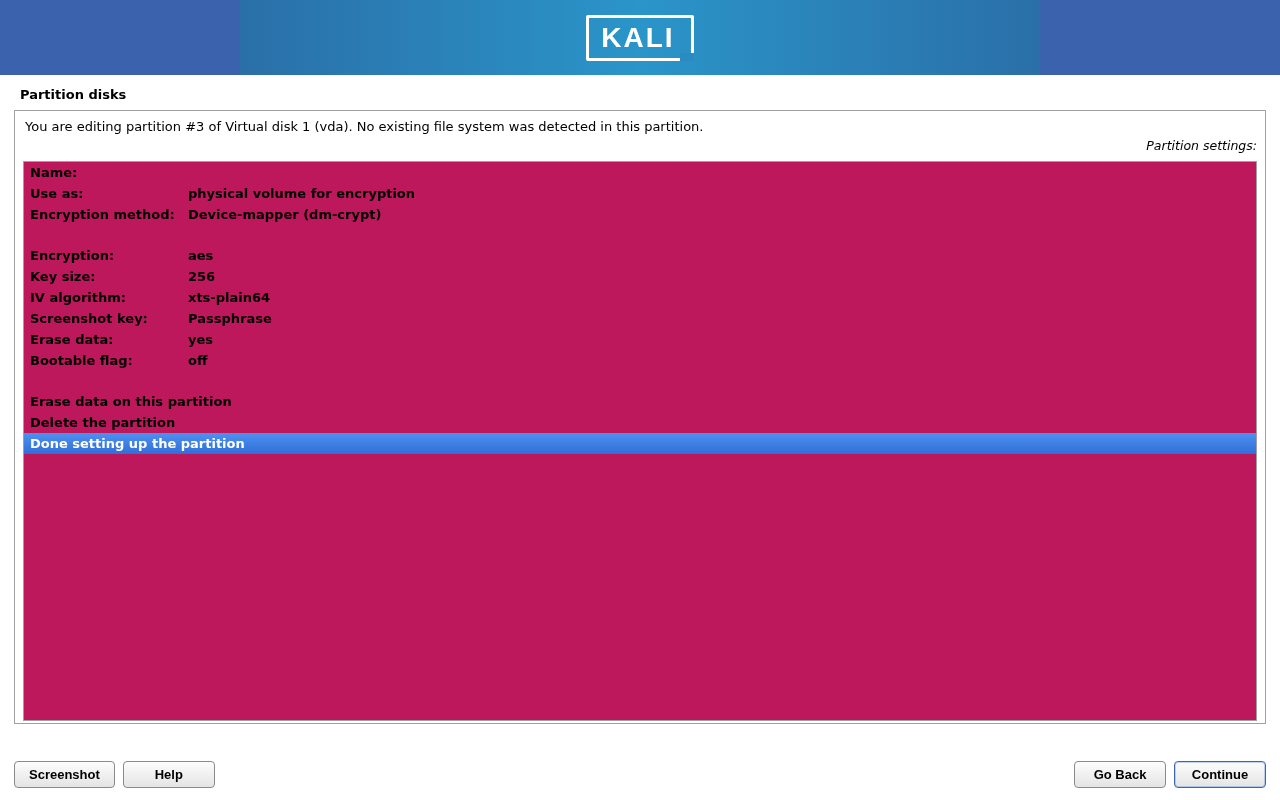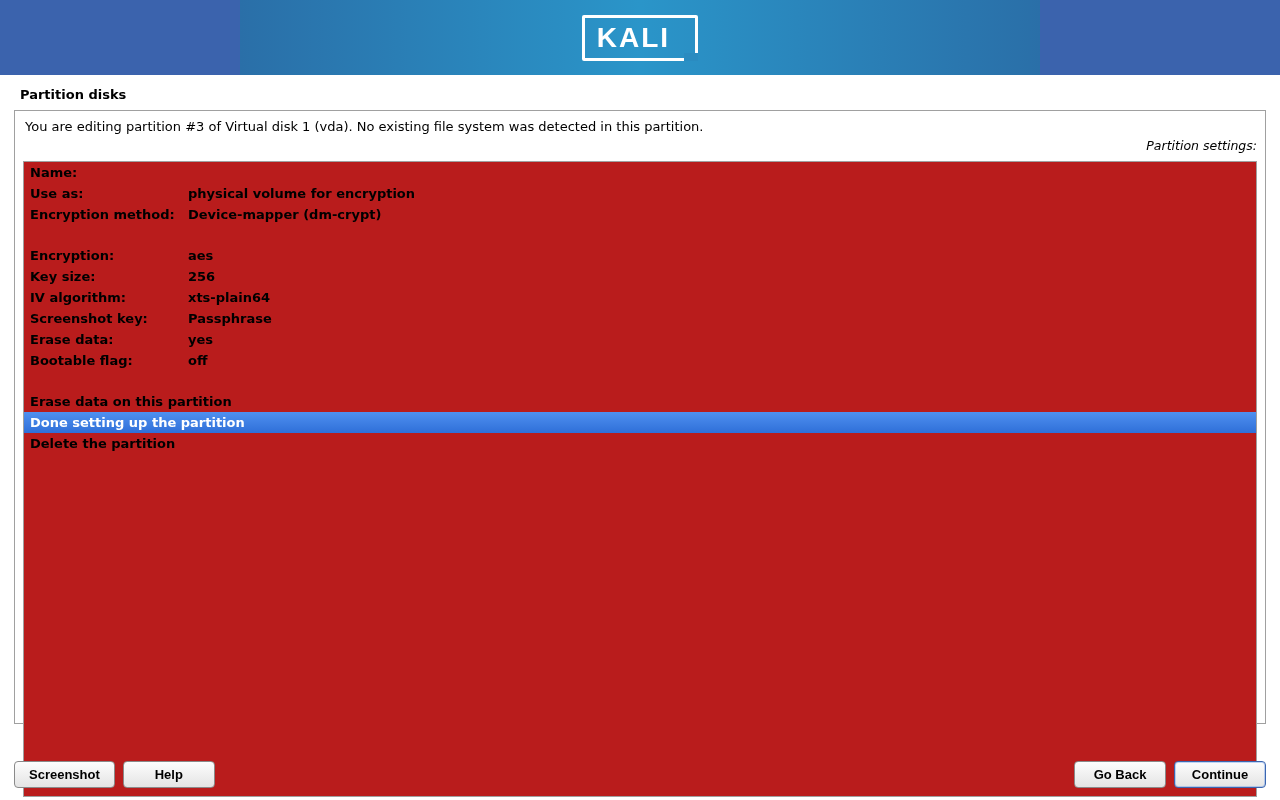--- a/index.html
+++ b/index.html
@@ -2,31 +2,31 @@
 <html><head>
 <meta charset="utf-8">
 <style>
   * { box-sizing: border-box; margin: 0; padding: 0; }
   html, body { width: 1280px; height: 800px; font-family: "DejaVu Sans", Verdana, sans-serif; font-size: 13px; color: #000; background: #fff; }
   
   
   .banner { width: 100%; height: 75px; background: #3b63ad; display: flex; }
   .banner-side-left, .banner-side-right { flex: 0 0 240px; background: #3b63ad; }
   .banner-center { flex: 1; background: linear-gradient(90deg, #2a6fa8 0%, #2a95c9 50%, #2a6fa8 100%); display:flex; align-items:center; justify-content:center; }
-  .logo-box { border: 3px solid #fff; border-radius: 2px; padding: 4px 25px 4px 12px; position: relative; }
+  .logo-box { border: 3px solid #fff; border-radius: 2px; padding: 4px 16px 4px 12px; position: relative; }
   .logo-box::after{content:""; position:absolute; bottom:-3px; right:-3px; width:14px; height:8px; background:linear-gradient(90deg,#2a8bc0,#2a8bc0); }
   .logo-text { font-weight: bold; font-size: 28px; letter-spacing: 2px; color:#fff; font-family: Arial, sans-serif;}
   
   .page-title { font-weight: bold; padding: 12px 0 8px 20px; font-size: 13px;}
   
   .outer-box { margin: 0 14px; border: 1px solid #a0a0a0; padding: 8px 8px 8px 8px; height: 614px;}
   .desc { font-weight: normal; font-size: 13px; padding: 0 0 4px 2px;}
   .subdesc { font-style: italic; font-size: 12.5px; padding: 0 0 8px 6px; text-align: right;}
   
-  .inner-list { border: 1px solid #a0a0a0; background:#b91c1c; height: 636px; overflow:hidden;}
+  .inner-list { border: 1px solid #a0a0a0; background:#be185d; height: 560px; overflow:hidden;}
   .row { display:flex; font-weight:bold; font-size:13px; padding: 3px 6px; cursor:default;}
   .row .key { width: 158px; flex:0 0 158px;}
   .row .val { flex:1; }
   .row.blank { height: 20px; }
   .row.selected { background:#3d7fe0; background: linear-gradient(#4f90f0,#2f6fd8); color:#fff; }
   .row.selected .key, .row.selected .val{ color:#fff;}
   .row.action .key{ width:auto; flex:1;}
   
   .footer { position:absolute; left:0; bottom:0; width:100%; padding: 12px 14px; display:flex;}
   .footer .spacer{ flex:1;}
@@ -95,25 +95,25 @@
     <div class="row">
       <div class="key">Bootable flag:</div>
       <div class="val">off</div>
     </div>
 
     <div class="row blank"></div>
 
     <div class="row action">
       <div class="key">Erase data on this partition</div>
     </div>
+    <div class="row action">
+      <div class="key">Delete the partition</div>
+    </div>
     <div class="row action selected">
       <div class="key">Done setting up the partition</div>
-    </div>
-    <div class="row action">
-      <div class="key">Delete the partition</div>
     </div>
   </div>
 </div>
 
 <div class="footer">
   <button class="btn">Screenshot</button>
   <button class="btn">Help</button>
   <div class="spacer"></div>
   <button class="btn">Go Back</button>
   <button class="btn primary">Continue</button>

